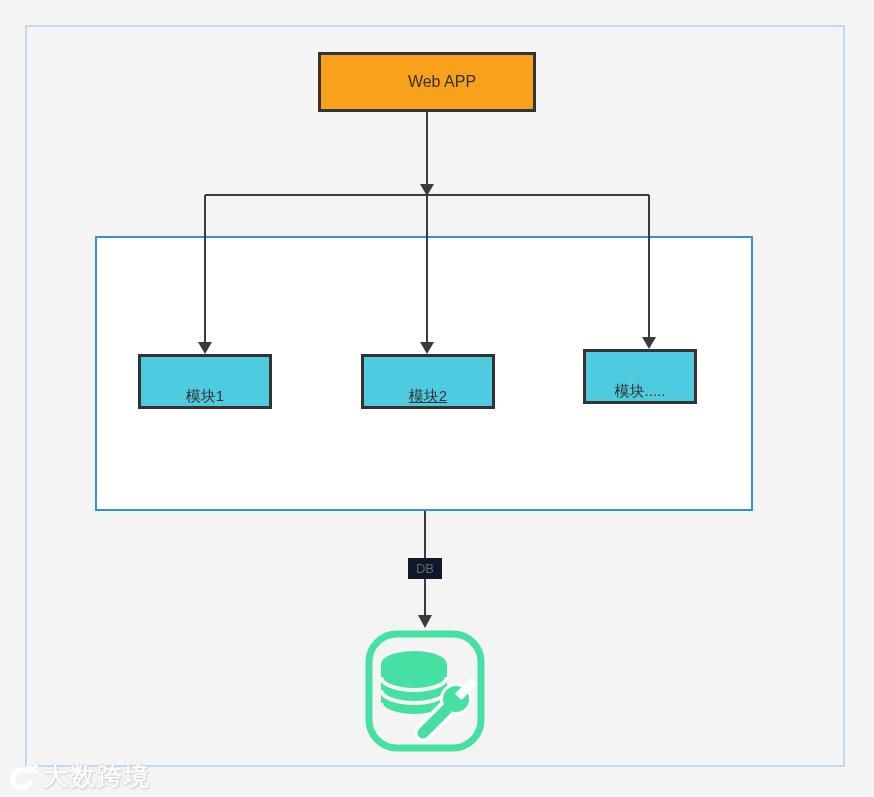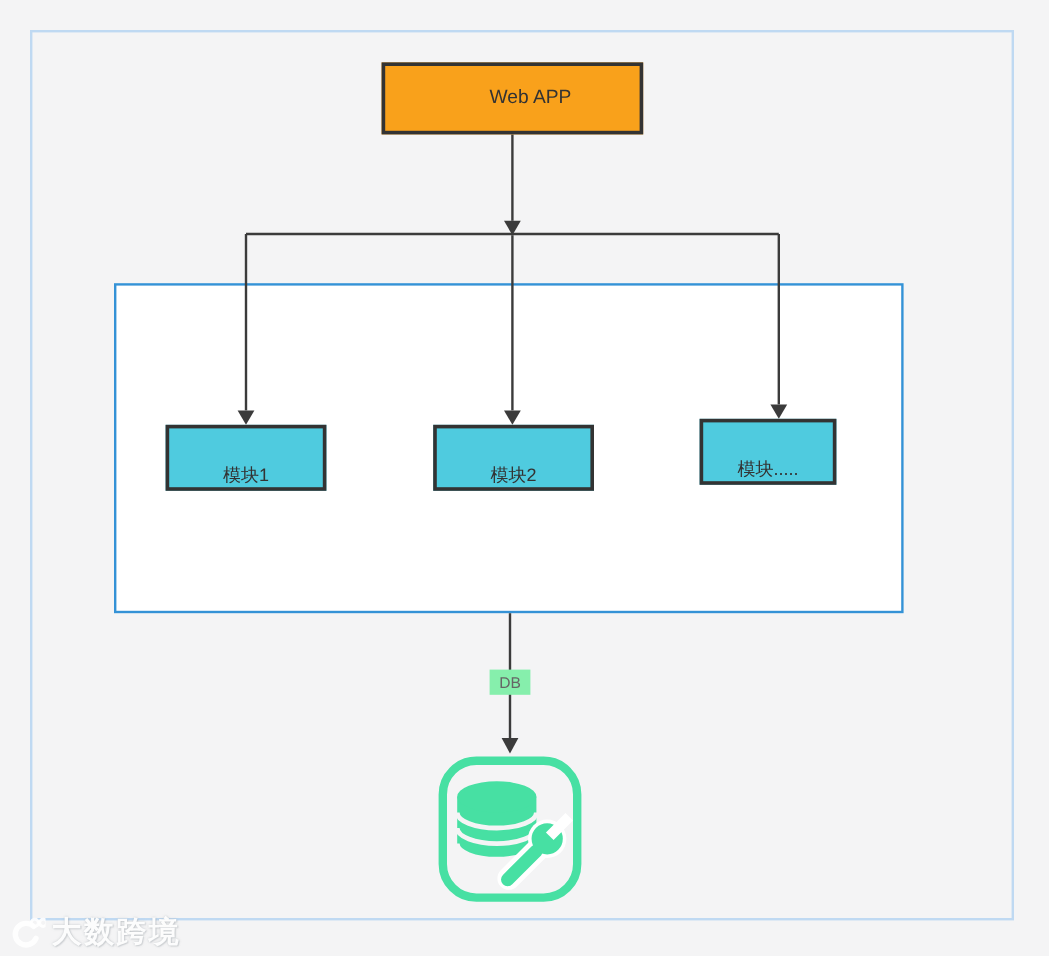--- a/index.html
+++ b/index.html
@@ -62,29 +62,29 @@
     left: 318px;
     top: 52px;
     width: 218px;
     height: 60px;
     background: var(--web-app-fill, #F9A11B);
     font-size: 16px;
     padding-left: 30px;
   }
   .node-module { background: var(--module-fill, #4FCBDF); align-items: flex-end; }
   .node-module1 { left: 138px; top: 354px; width: 134px; height: 55px; }
-  .node-module2 { left: 361px; top: 354px; width: 134px; height: 55px; }
+  .node-module2 { left: 361px; top: 354px; width: 134px; height: 55px; text-decoration: underline; }
   .node-module3 { left: 583px; top: 349px; width: 114px; height: 55px; }
   .db-label {
     position: absolute;
     left: 408px;
     top: 558px;
     width: 34px;
     height: 21px;
-    background: #86efac;
+    background: #0f172a;
     color: var(--db-label-text, #666666);
     font-size: 13px;
     line-height: 21px;
     text-align: center;
   }
   .db-icon-wrap {
     position: absolute;
     left: 364px;
     top: 629px;
     width: 122px;

